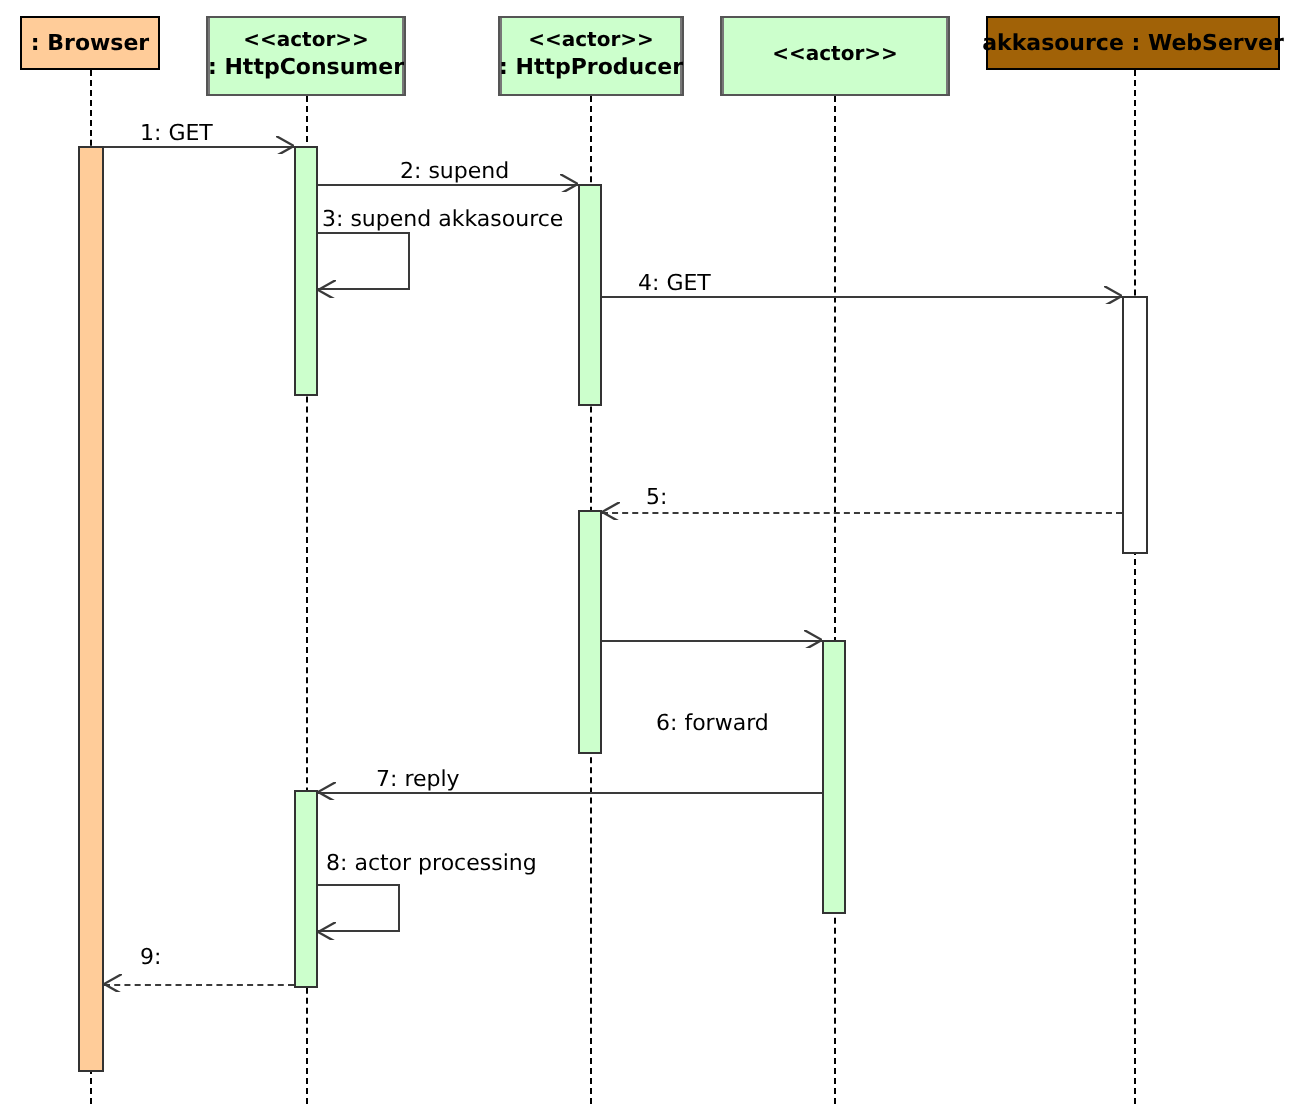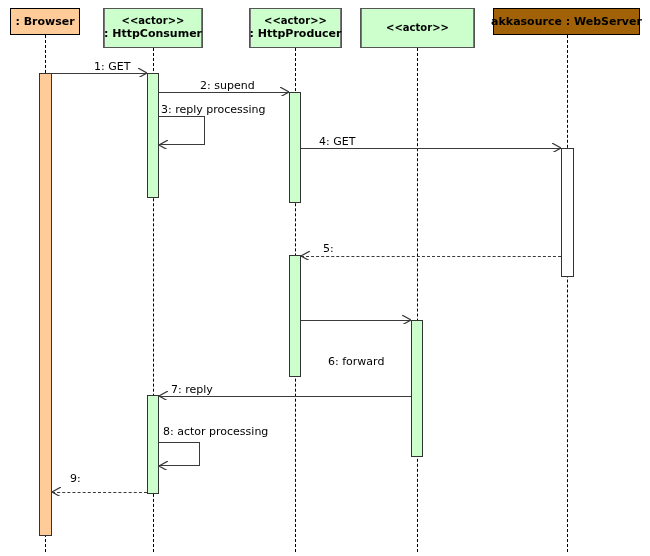--- a/index.html
+++ b/index.html
@@ -120,51 +120,51 @@
       <div class="activation" style="left: 289px; top: 92px; width: 12px; height: 111px; background: rgb(204, 255, 204);"></div>
       <div class="activation" style="left: 289px; top: 255px; width: 12px; height: 122px; background: rgb(204, 255, 204);"></div>
       <div class="activation" style="left: 411px; top: 320px; width: 12px; height: 137px; background: rgb(204, 255, 204);"></div>
       <div class="activation" style="left: 561px; top: 148px; width: 13px; height: 129px; background: rgb(255, 255, 255);"></div>
     </div>
   <div id="layer-messages">
       <div class="msg-line" style="left: 52px; top: 73px; width: 95px;"></div>
       <svg width="10" height="11" class="arrow-head" style="position: absolute; top: 68px; left: 138px;">
         <polyline points="0,0 9,5 0,10" fill="none" stroke="#3a3a3a" stroke-width="1.2"></polyline>
       </svg>
-      <div class="msg-label" style="left: 70px; top: 60px; margin-left: 24px;">1: GET</div>
+      <div class="msg-label" style="left: 70px; top: 60px;">1: GET</div>
       <div class="msg-line" style="left: 159px; top: 92px; width: 130px;"></div>
       <svg width="10" height="11" class="arrow-head" style="position: absolute; top: 87px; left: 280px;">
         <polyline points="0,0 9,5 0,10" fill="none" stroke="#3a3a3a" stroke-width="1.2"></polyline>
       </svg>
       <div class="msg-label" style="left: 200px; top: 79px;">2: supend</div>
       <div class="self-loop" style="left: 159px; top: 116px; width: 46px; height: 29px;"></div>
       <svg width="10" height="11" class="arrow-head" style="position: absolute; top: 140px; left: 159px;">
         <polyline points="9,0 0,5 9,10" fill="none" stroke="#3a3a3a" stroke-width="1.2"></polyline>
       </svg>
-      <div class="msg-label" style="left: 161px; top: 103px;">3: reply processing</div>
+      <div class="msg-label" style="left: 161px; top: 103px;">3: supend akkasource</div>
       <div class="msg-line" style="left: 301px; top: 148px; width: 260px;"></div>
       <svg width="10" height="11" class="arrow-head" style="position: absolute; top: 143px; left: 552px;">
         <polyline points="0,0 9,5 0,10" fill="none" stroke="#3a3a3a" stroke-width="1.2"></polyline>
       </svg>
       <div class="msg-label" style="left: 319px; top: 135px;">4: GET</div>
       <div class="msg-line dashed" style="left: 301px; top: 256px; width: 260px;"></div>
       <svg width="10" height="11" class="arrow-head" style="position: absolute; top: 251px; left: 301px;">
         <polyline points="9,0 0,5 9,10" fill="none" stroke="#3a3a3a" stroke-width="1.2"></polyline>
       </svg>
       <div class="msg-label" style="left: 323px; top: 242px;">5:</div>
       <div class="msg-line" style="left: 301px; top: 320px; width: 110px;"></div>
       <svg width="10" height="11" class="arrow-head" style="position: absolute; top: 315px; left: 402px;">
         <polyline points="0,0 9,5 0,10" fill="none" stroke="#3a3a3a" stroke-width="1.2"></polyline>
       </svg>
       <div class="msg-label" style="left: 328px; top: 307px; margin-top: 48px;">6: forward</div>
       <div class="msg-line" style="left: 159px; top: 396px; width: 252px;"></div>
       <svg width="10" height="11" class="arrow-head" style="position: absolute; top: 391px; left: 159px;">
         <polyline points="9,0 0,5 9,10" fill="none" stroke="#3a3a3a" stroke-width="1.2"></polyline>
       </svg>
-      <div class="msg-label" style="left: 171px; top: 383px;">7: reply</div>
+      <div class="msg-label" style="left: 188px; top: 383px;">7: reply</div>
       <div class="self-loop" style="left: 159px; top: 442px; width: 41px; height: 24px;"></div>
       <svg width="10" height="11" class="arrow-head" style="position: absolute; top: 461px; left: 159px;">
         <polyline points="9,0 0,5 9,10" fill="none" stroke="#3a3a3a" stroke-width="1.2"></polyline>
       </svg>
       <div class="msg-label" style="left: 163px; top: 425px;">8: actor processing</div>
       <div class="msg-line dashed" style="left: 52px; top: 492px; width: 95px;"></div>
       <svg width="10" height="11" class="arrow-head" style="position: absolute; top: 487px; left: 52px;">
         <polyline points="9,0 0,5 9,10" fill="none" stroke="#3a3a3a" stroke-width="1.2"></polyline>
       </svg>
       <div class="msg-label" style="left: 70px; top: 472px;">9:</div>

